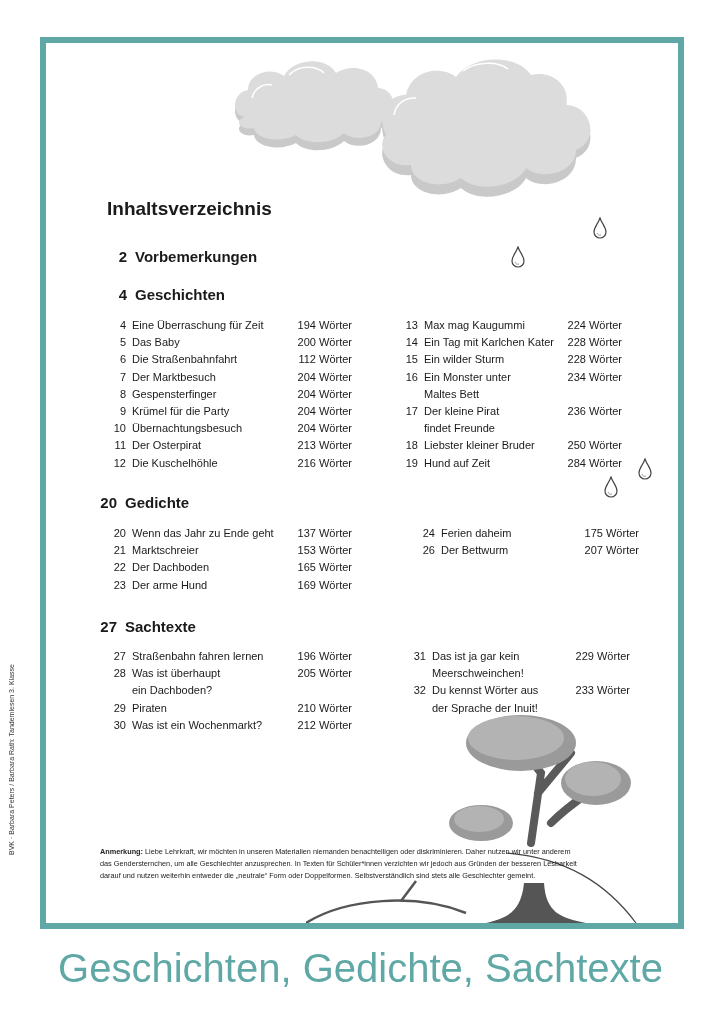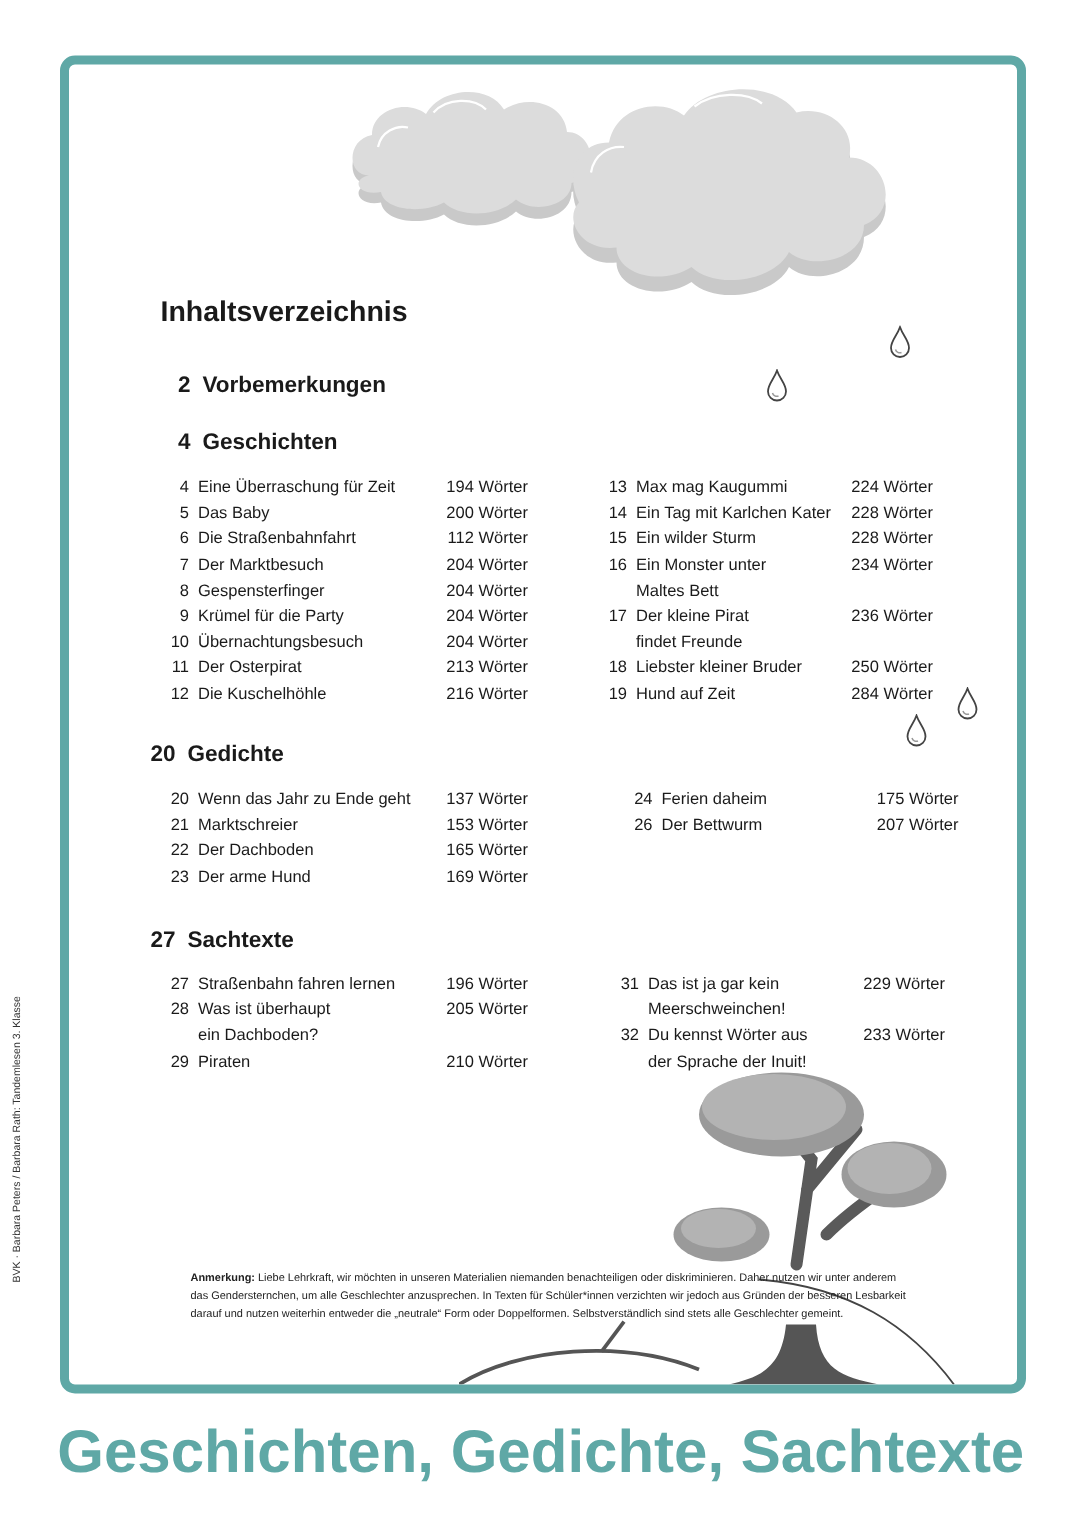--- a/index.html
+++ b/index.html
@@ -2,48 +2,48 @@
 <html><head>
   <meta charset="utf-8">
   <style>
     html, body { margin: 0; padding: 0; }
     body {
       width: 721px; height: 1020px; background: #ffffff; position: relative; overflow: hidden;
       font-family: "Liberation Sans", "DejaVu Sans", sans-serif; color: #1a1a1a;
     }
     .frame {
       position: absolute; left: 40px; top: 37px; width: 632px; height: 880px;
-      border: 6px solid #5fa8a6; border-radius: 10px; background: #fff; overflow: hidden;
+      border: 6px solid #5fa8a6; border-radius: 0; background: #fff; overflow: hidden;
     }
     .deco { position: absolute; }
     .title {
       position: absolute; left: 61px; top: 155px; font-size: 19px; font-weight: bold; color: #1a1a1a; margin: 0;
     }
     .sec-head {
       position: absolute; font-size: 15px; font-weight: bold; display: flex; align-items: baseline;
     }
     .sec-head .num { display: inline-block; text-align: right; }
     .sec-head .lbl { margin-left: 8px; }
     .col { position: absolute; font-size: 11px; line-height: 17.2px; }
     .row { display: flex; align-items: flex-start; white-space: nowrap; }
     .row .n { width: 22px; text-align: right; margin-right: 6px; flex: none; }
     .row .t { flex: 1; }
     .row .t span { display: block; }
     .row .w { flex: none; text-align: right; }
     .note {
-      position: absolute; left: 54px; top: 796px; width: 480px; font-size: 7.3px; line-height: 12px; color: #222; margin-left: 27px;
+      position: absolute; left: 54px; top: 796px; width: 480px; font-size: 7.3px; line-height: 12px; color: #222;
     }
     .note b { font-weight: bold; }
     .side {
       position: absolute; left: 8px; top: 855px; transform: rotate(-90deg); transform-origin: 0 0;
       font-size: 7px; color: #333; white-space: nowrap;
     }
     .bottom-title {
       position: absolute; left: 0; width: 721px; top: 946px; text-align: center;
-      font-size: 40px; font-weight: bold; color: #5fa8a6; letter-spacing: 0px; margin: 0;
+      font-size: 40px; font-weight: normal; color: #5fa8a6; letter-spacing: 0px; margin: 0;
     }
   </style>
 </head>
 <body>
 
 <div class="frame">
 
   <svg class="deco" style="left:180px;top:10px" width="400" height="160" viewBox="0 0 400 160">
     <g>
       <path d="M20 70 C5 70 5 45 22 42 C22 25 45 18 58 28 C68 10 100 8 110 25 C125 15 150 20 152 40 C170 40 175 70 155 75 C155 92 130 98 118 88 C105 100 80 100 70 90 C55 98 30 95 28 82 C12 85 8 72 20 70 Z" fill="#c9c9c9"></path>
@@ -295,20 +295,27 @@
         </span>
         <span class="w">205 Wörter</span>
       </div>
       <div class="row">
         <span class="n">29</span>
         <span class="t">
           <span>Piraten</span>
         </span>
         <span class="w">210 Wörter</span>
       </div>
+      <div class="row">
+        <span class="n">30</span>
+        <span class="t">
+          <span>Was ist ein Wochenmarkt?</span>
+        </span>
+        <span class="w">212 Wörter</span>
+      </div>
     </div>
   <div class="col" style="left:358px;top:605px;width:226px">
       <div class="row">
         <span class="n">31</span>
         <span class="t">
           <span>Das ist ja gar kein</span>
           <span>Meerschweinchen!</span>
         </span>
         <span class="w">229 Wörter</span>
       </div>

